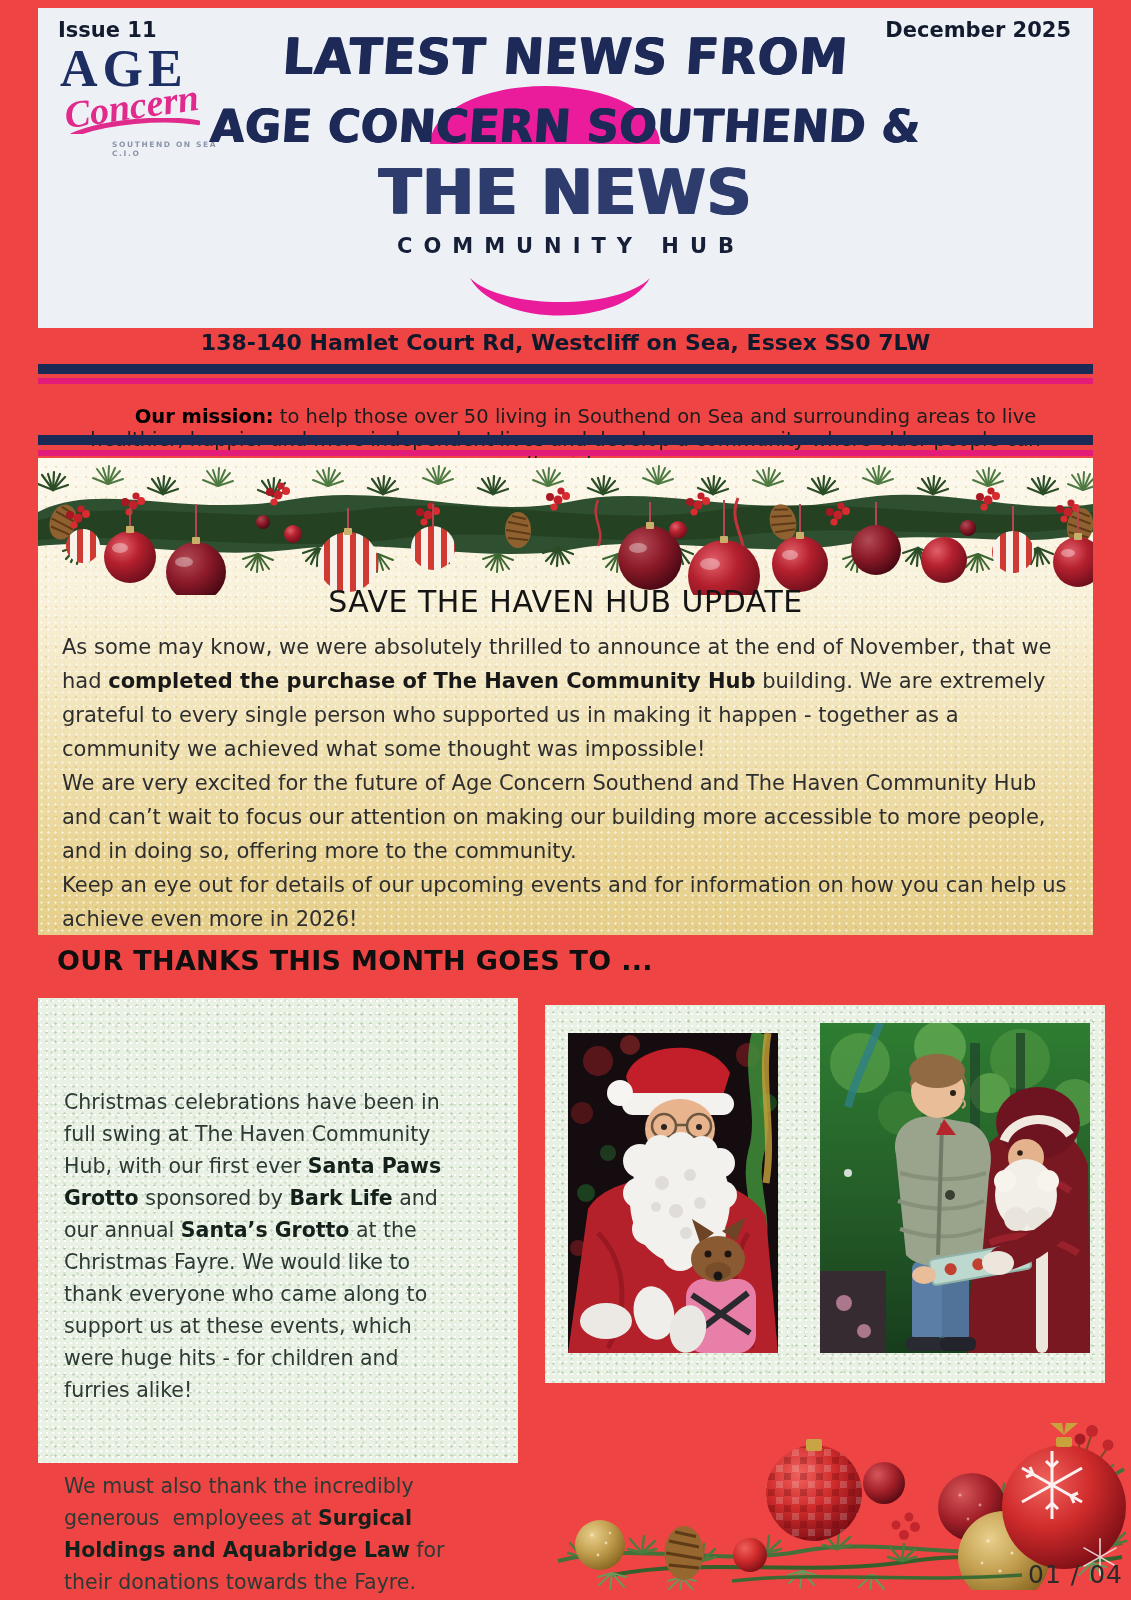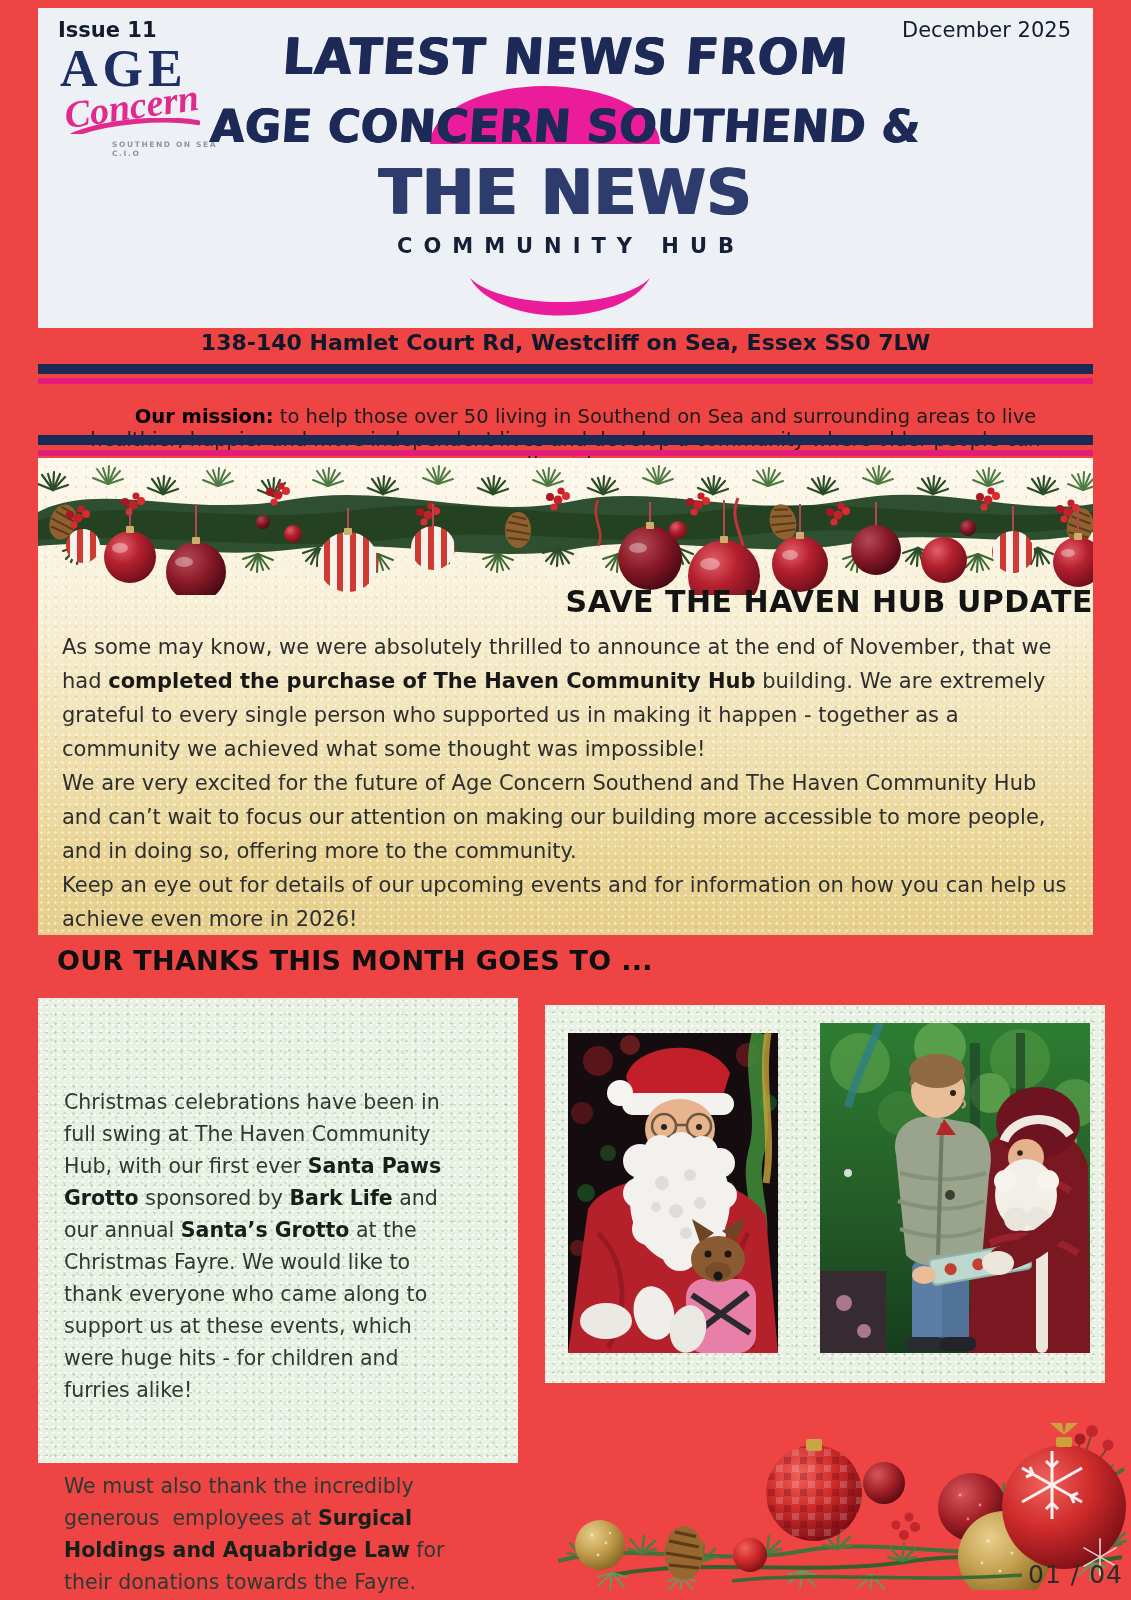--- a/index.html
+++ b/index.html
@@ -1,21 +1,21 @@
 <!DOCTYPE html>
 <html><head>
 <meta charset="utf-8">
 <style>
   html,body{margin:0;padding:0;background:#ffffff;}
   .page{position:relative;width:1131px;height:1600px;background:#ef4444;overflow:hidden;
         font-family:"DejaVu Sans",sans-serif;color:#303030;}
   
   .header{position:absolute;left:38px;top:8px;width:1055px;height:320px;background:#edf1f6;}
   .issue{position:absolute;left:20px;top:10px;font-size:21px;font-weight:bold;color:#131b2e;}
-  .date{position:absolute;right:22px;top:10px;font-size:21px;font-weight:normal;color:#131b2e;}
+  .date{position:absolute;right:22px;top:10px;font-size:21px;font-weight:bold;color:#131b2e;}
   .logo{position:absolute;left:22px;top:36px;width:180px;}
   .logo-age{font-family:"Liberation Serif",serif;font-weight:bold;font-size:52px;line-height:50px;
             color:#1d2e63;letter-spacing:5px;}
   .logo-concern{font-family:"Liberation Serif",serif;font-style:italic;font-weight:bold;font-size:38px;
             color:#e02a8c;transform:rotate(-8deg);display:inline-block;margin:-6px 0 0 4px;line-height:36px;}
   .logo-swoosh{margin:-6px 0 0 10px;}
   .logo-sub{font-size:7.5px;letter-spacing:1.6px;color:#8b94a9;margin:2px 0 0 28px;font-weight:bold;padding-left:24px;}
   .mast{position:absolute;left:0;width:100%;text-align:center;color:#1d2957;}
   .mast-1{top:20px;font-size:48px;font-weight:bold;transform:skewX(-4deg) scaleY(1.04);
           text-shadow:1px 0 0 #1d2957,-0.5px 0 0 #1d2957;letter-spacing:1px;}
@@ -35,22 +35,22 @@
            line-height:23px;color:#1c1c1c;}
   .mission b{color:#000;margin-left:40px;}
   
   .hero{position:absolute;left:38px;top:458px;width:1055px;height:477px;
         background-image:
           radial-gradient(rgba(255,255,255,.55) 1px, rgba(255,255,255,0) 1.4px),
           radial-gradient(rgba(185,145,60,.22) 1px, rgba(0,0,0,0) 1.4px),
           linear-gradient(180deg,#fcf8ec 0%,#f8f1d9 30%,#f0e1b2 60%,#e9d494 85%,#e6cf8c 100%);
         background-size:7px 7px,10px 10px,100% 100%;background-position:0 0,3px 4px,0 0;}
   .garland{position:absolute;left:0;top:2px;}
-  .hero-h{position:absolute;left:0;top:126px;width:100%;text-align:right;font-size:30px;
-          font-weight:bold;color:#141414;letter-spacing:0.5px;}
+  .hero-h{position:absolute;left:0;top:126px;width:100%;text-align:center;font-size:30px;
+          font-weight:normal;color:#141414;letter-spacing:0.5px;}
   .hero-body{position:absolute;left:24px;top:172px;width:1006px;font-size:21px;line-height:34px;color:#2e2e2e;}
   .hero-body p{margin:0;}
   .hero-body b{color:#181818;}
   
   .thanks-h{position:absolute;left:57px;top:945px;font-size:27px;font-weight:bold;color:#0f0f0f;letter-spacing:0.3px;}
   .speckle{background-color:#e9f1e4;background-image:
       radial-gradient(rgba(255,255,255,.95) 1px, rgba(255,255,255,0) 1.35px),
       radial-gradient(rgba(125,165,115,.38) 1px, rgba(0,0,0,0) 1.35px),
       radial-gradient(rgba(150,190,140,.28) 1.2px, rgba(0,0,0,0) 1.6px);
       background-size:6px 6px,9px 9px,13px 13px;background-position:0 0,4px 3px,7px 9px;}

